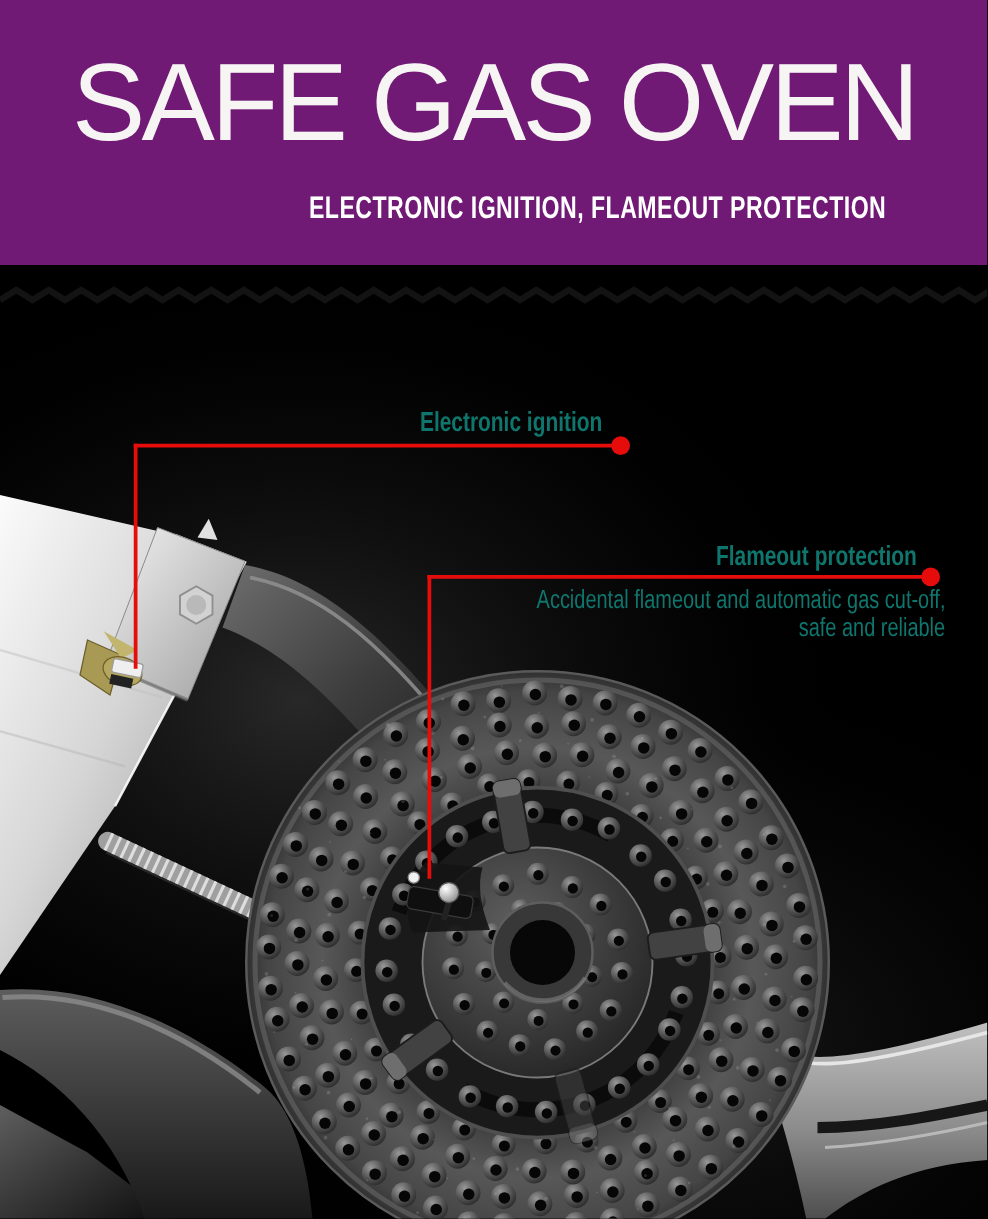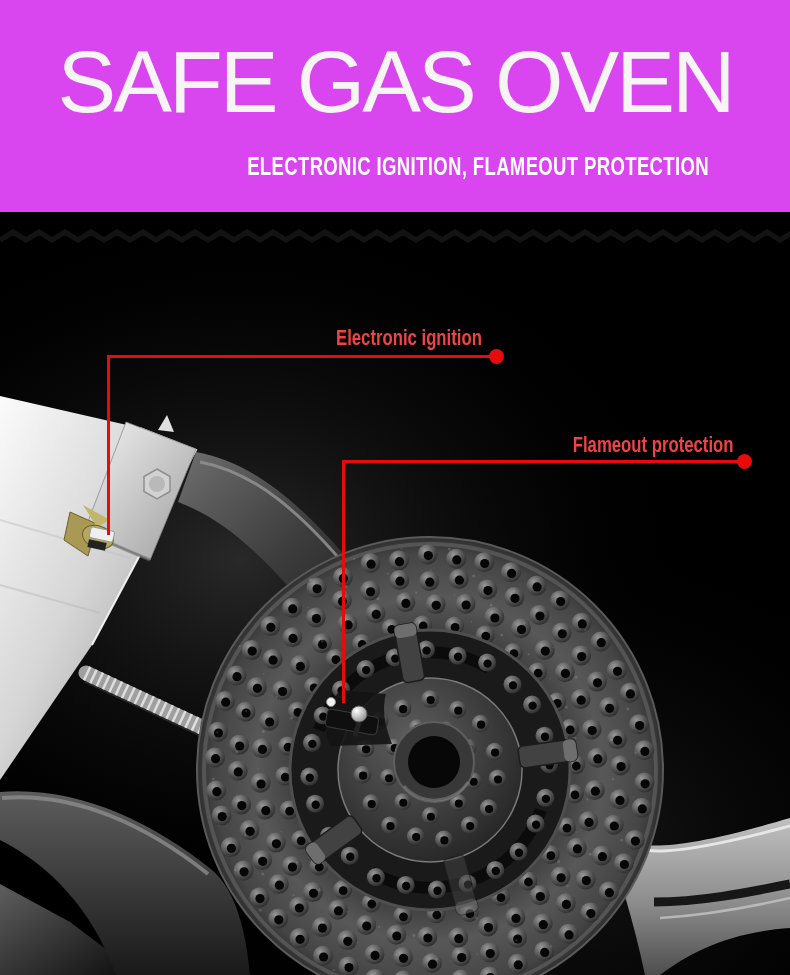--- a/index.html
+++ b/index.html
@@ -5,35 +5,35 @@
   html,body{margin:0;padding:0;background:#000;}
   #stage{
     position:relative;width:790px;height:975px;overflow:hidden;
     background:#000;font-family:"Liberation Sans",sans-serif;
   }
   
   #photo-svg{position:absolute;left:0;top:0;width:790px;height:975px;display:block;}
   
   .banner{
     position:absolute;left:0;top:0;width:790px;height:212px;
-    background:#d946ef;z-index:4;
+    background:#701a75;z-index:4;
   }
   .banner h1{
     position:absolute;left:0;right:0;top:36px;margin:0;
     text-align:center;color:#f7f4f4;font-weight:400;
     font-size:88px;line-height:92px;letter-spacing:-3px;white-space:nowrap;
   }
   .subtitle-wrap{position:absolute;left:0;right:0;top:152px;text-align:right;}
   .subtitle{
     display:inline-block;color:#ffffff;font-weight:700;
     font-size:25px;line-height:28px;letter-spacing:.5px;white-space:nowrap;
     transform:scaleX(.74);transform-origin:center;
   }
   
-  .callout{position:absolute;z-index:6;color:#ef4444;white-space:nowrap;}
+  .callout{position:absolute;z-index:6;color:#0f766e;white-space:nowrap;}
   .cond-l{display:inline-block;transform:scaleX(.76);transform-origin:left center;}
   .cond-r{display:inline-block;transform:scaleX(.76);transform-origin:right center;}
   .c-title{font-size:22px;font-weight:600;line-height:24px;}
   .c-body{font-size:21px;font-weight:400;line-height:23px;}
   .hline,.vline{position:absolute;background:#e60c0c;z-index:5;}
   .dot{position:absolute;width:15px;height:15px;border-radius:50%;background:#e60c0c;z-index:5;}
   #ann1-title{left:336px;top:326px;}
   #ann1-hline{left:107px;top:355px;width:390px;height:3px;}
   #ann1-dot{left:489px;top:349px;}
   #ann1-vline{left:107px;top:355px;width:3px;height:180px;}
@@ -698,14 +698,18 @@
   <div class="hline" id="ann1-hline"></div>
   <div class="dot" id="ann1-dot"></div>
   <div class="vline" id="ann1-vline"></div>
 
   <div class="callout c-title" id="ann2-title">
     <span class="cond-r">Flameout protection</span>
   </div>
   <div class="hline" id="ann2-hline"></div>
   <div class="dot" id="ann2-dot"></div>
   <div class="vline" id="ann2-vline"></div>
+  <div class="callout c-body" id="ann2-body">
+    <div><span class="cond-r">Accidental flameout and automatic gas cut-off,</span></div>
+    <div><span class="cond-r">safe and reliable</span></div>
+  </div>
 
 </div>
 
 </body></html>

